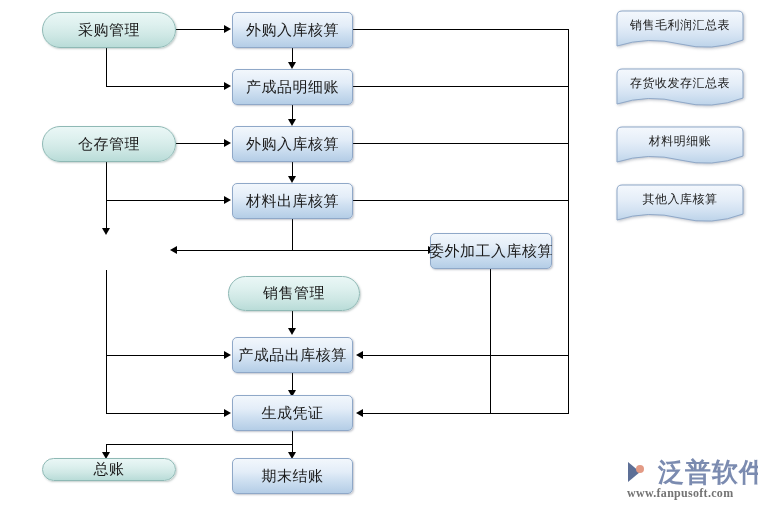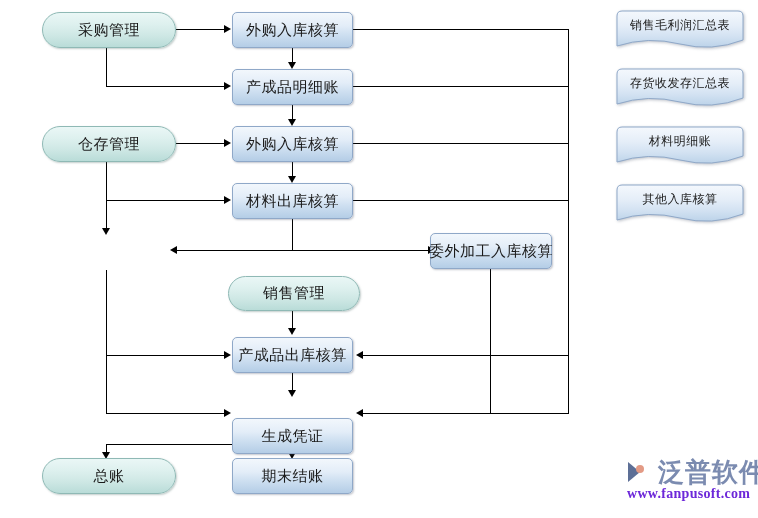--- a/index.html
+++ b/index.html
@@ -38,22 +38,22 @@
   .arw-r{border-top:4px solid transparent;border-bottom:4px solid transparent;border-left:7px solid #000;}
   .arw-l{border-top:4px solid transparent;border-bottom:4px solid transparent;border-right:7px solid #000;}
   .arw-d{border-left:4px solid transparent;border-right:4px solid transparent;border-top:7px solid #000;}
 
   
   #logo{position:absolute;left:626px;top:456px;width:126px;height:50px;}
   #logo .mark{position:absolute;left:0;top:2px;width:30px;height:28px;}
   #logo .lname{position:absolute;left:32px;top:-1px;font-size:26px;font-weight:bold;
         color:#7b8bb0;letter-spacing:1px;white-space:nowrap;
         font-family:"DejaVu Sans","Liberation Sans",sans-serif;}
-  #logo .lurl{position:absolute;left:1px;top:30px;font-size:14px;font-weight:bold;
-        color:#6d28d9;letter-spacing:.3px;white-space:nowrap;
+  #logo .lurl{position:absolute;left:1px;top:30px;font-size:12px;font-weight:bold;
+        color:#737373;letter-spacing:.3px;white-space:nowrap;
         font-family:"Liberation Serif","DejaVu Serif",serif;}
 </style>
 </head>
 <body>
 
 <div id="stage">
 
   <div class="ln h" style="left:176px;top:29px;width:50px;"></div>
   <div class="arw arw-r" style="left:224px;top:25px;"></div>
 
@@ -128,23 +128,23 @@
 
   <div class="node proc" style="left:232px;top:183px;width:121px;height:36px;">材料出库核算</div>
 
 
   <div class="node proc" style="left:430px;top:233px;width:122px;height:36px;">委外加工入库核算</div>
 
   <div class="node term" style="left:228px;top:276px;width:132px;height:35px;">销售管理</div>
 
   <div class="node proc" style="left:232px;top:337px;width:121px;height:36px;">产成品出库核算</div>
 
-  <div class="node proc" style="left:232px;top:395px;width:121px;height:36px;margin-top:23px;">生成凭证</div>
-
-  <div class="node term" style="left:42px;top:458px;width:134px;height:36px;">总账</div>
+  <div class="node proc" style="left:232px;top:395px;width:121px;height:36px;">生成凭证</div>
+
+  <div class="node term" style="left:42px;top:458px;width:134px;height:23px;">总账</div>
 
   <div class="node proc" style="left:232px;top:458px;width:121px;height:36px;">期末结账</div>
 
   <div class="docshape" style="left:616px;top:10px;width:128px;height:42px;padding-left:8px;">
     <svg viewBox="0 0 128 42" preserveAspectRatio="none">
       <defs>
           <linearGradient id="dg1" x1="0" y1="0" x2="0" y2="1">
         <stop offset="0%" stop-color="#f4f8fd"></stop>
             <stop offset="40%" stop-color="#e5eef8"></stop>
         <stop offset="70%" stop-color="#d3e2f2"></stop>

